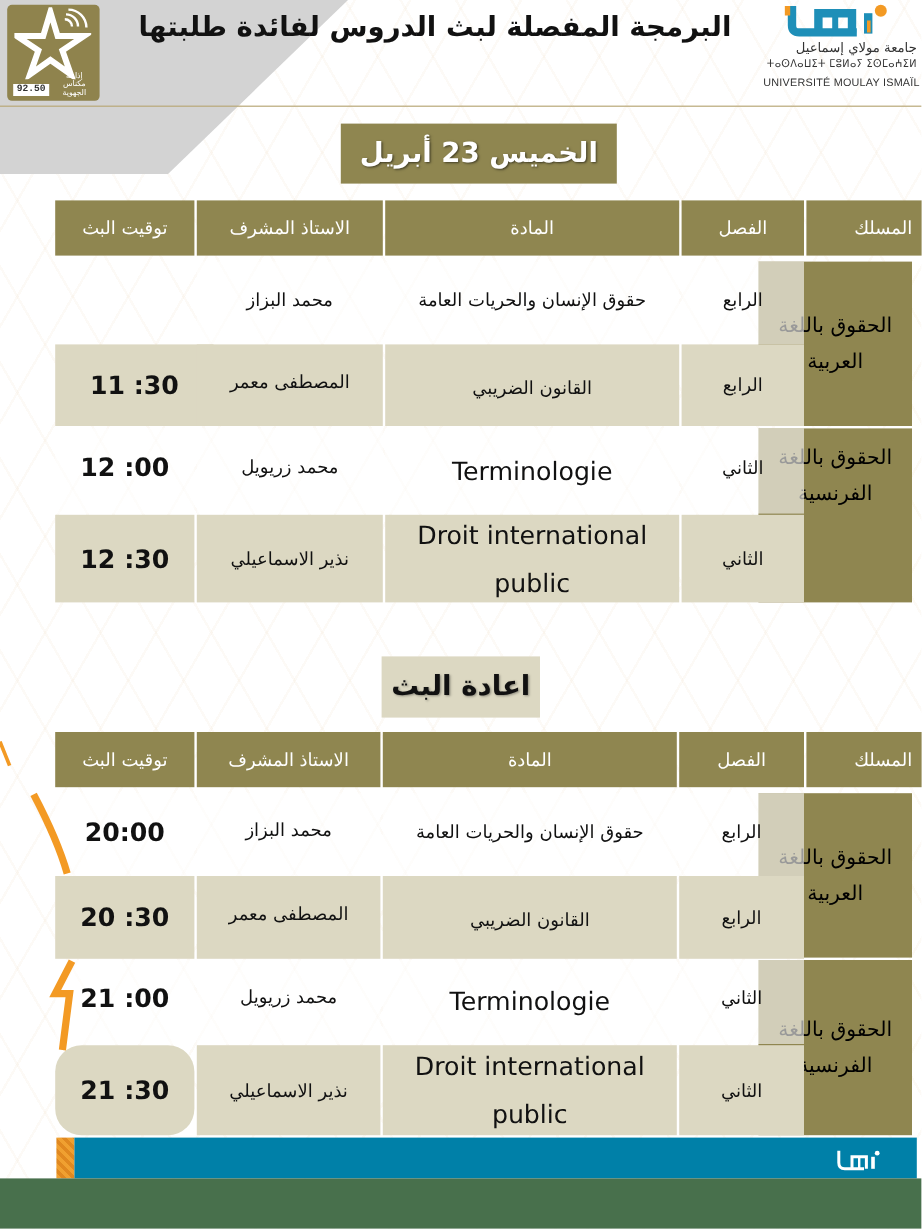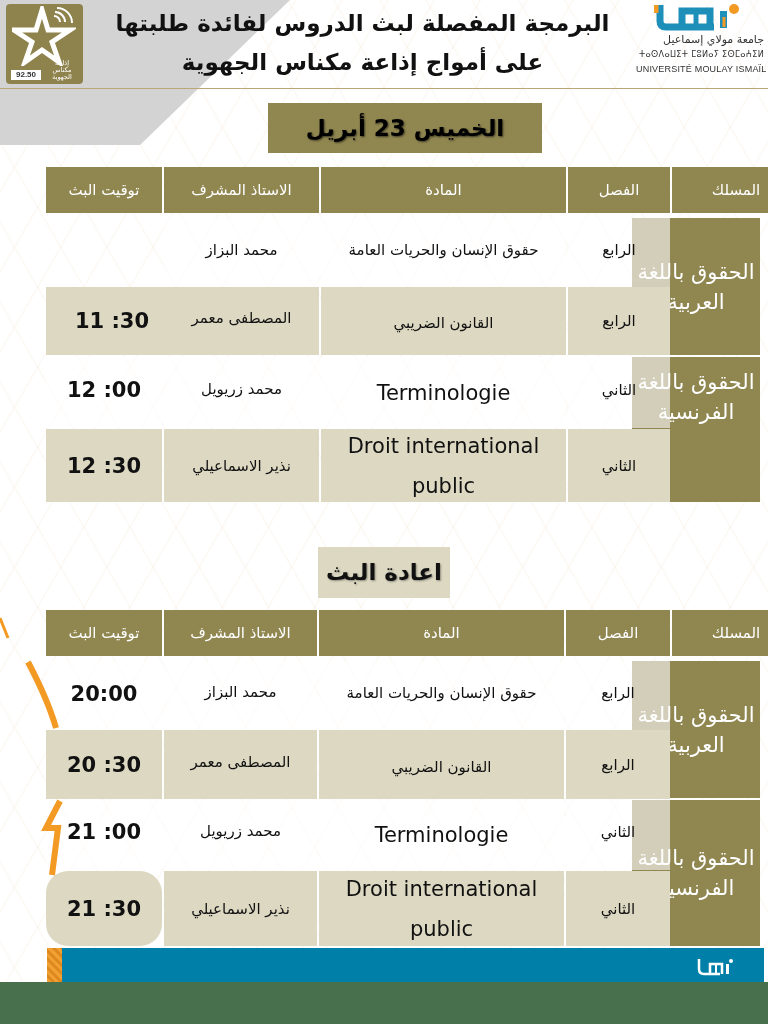--- a/index.html
+++ b/index.html
@@ -26,21 +26,21 @@
 
   
   .radio-logo {
     position: absolute; left: 6px; top: 4px; width: 77px; height: 80px;
     background: #8f834d; border-radius: 4px; z-index: 2;
   }
   .radio-logo svg { position: absolute; left: 6px; top: 2px; }
   .radio-freq {
     position: absolute; left: 5px; bottom: 4px; width: 30px; height: 10px;
     background: #fff; color: #333; font-size: 8px; font-weight: bold;
-    text-align: center; line-height: 10px; font-family: Liberation Sans, sans-serif;
+    text-align: center; line-height: 10px; font-family: Liberation Mono, monospace;
   }
   .radio-name {
     position: absolute; right: 4px; bottom: 3px; width: 34px;
     color: #fff; font-size: 6.5px; line-height: 7px; text-align: center;
     font-family: "DejaVu Sans", sans-serif; direction: rtl;
   }
 
   
   .umi-logo { position: absolute; left: 636px; top: 3px; width: 130px; height: 80px; z-index: 2; }
   .umi-mark { position: absolute; left: 18px; top: 0; }
@@ -51,22 +51,22 @@
 
   
   .main-title {
     position: absolute; left: 100px; top: 4px; width: 525px; text-align: center;
     direction: rtl; font-family: "DejaVu Sans", sans-serif; font-weight: bold;
     color: #111; font-size: 23px; line-height: 39px; z-index: 2;
   }
 
   
   .date-banner {
-    position: absolute; left: 268px; top: 103px; width: 274px; height: 50px;
-    background: #8f8650; color: #000000; direction: rtl;
+    position: absolute; left: 284px; top: 103px; width: 230px; height: 50px;
+    background: #8f8650; color: #ffffff; direction: rtl;
     font-family: "DejaVu Sans", sans-serif; font-size: 23px; font-weight: bold;
     text-align: center; line-height: 50px; z-index: 2;
     text-shadow: 1px 1px 2px rgba(0,0,0,0.55);
   }
   .rebroadcast-banner {
     position: absolute; left: 318px; top: 547px; width: 132px; height: 51px;
     background: #dcd8c2; color: #111; direction: rtl;
     font-family: "DejaVu Sans", sans-serif; font-size: 23px; font-weight: bold;
     text-align: center; line-height: 51px; z-index: 2;
     text-shadow: 1px 1px 2px rgba(0,0,0,0.35);
@@ -74,21 +74,21 @@
   .grid { position: absolute; left: 6px; width: 756px; z-index: 2; }
   .hdr-row, .data-row { position: absolute; left: 0; width: 756px; margin-left: 40px; }
   .cell {
     position: absolute; display: flex; align-items: center; justify-content: center;
     text-align: center; direction: rtl; color: #111;
   }
   .hdr-cell { background: #8f8650; color: #fff; font-size: 15px; font-family: "DejaVu Sans", sans-serif; }
   .row-white { background: rgba(255,255,255,0.6); }
   .row-alt { background: #dcd8c2; }
   .track-cell {
-    background: #8f8650; color: #ffffff; font-size: 21px; line-height: 30px;
+    background: #8f8650; color: #000000; font-size: 17px; line-height: 30px;
     font-family: "DejaVu Sans", sans-serif; padding: 0 4px; text-align: center;
   }
   .time-cell { font-family: "DejaVu Sans", sans-serif; font-weight: bold; font-size: 21px; direction: ltr; }
   .prof-cell { font-size: 15px; font-family: "DejaVu Sans", sans-serif; }
   .subj-cell { font-size: 15px; font-family: "DejaVu Sans", sans-serif; }
   .subj-fr { font-size: 21px; direction: ltr; line-height: 40px; }
   .sem-cell { font-size: 15px; font-family: "DejaVu Sans", sans-serif; }
 
   
   .orange-deco { position: absolute; left: 0; top: 600px; z-index: 3; pointer-events: none; }
@@ -122,21 +122,20 @@
     <path d="M43 6 a10 10 0 0 1 10 10" fill="none" stroke="#fff" stroke-width="2"></path>
     <path d="M45 2 a15 15 0 0 1 15 15" fill="none" stroke="#fff" stroke-width="2"></path>
     <path d="M42 10 a6 6 0 0 1 6 6" fill="none" stroke="#fff" stroke-width="2"></path>
   </svg>
   <div class="radio-freq">92.50</div>
   <div class="radio-name">إذاعة مكناس الجهوية</div>
 </div>
 
 <div class="main-title">
   <div>البرمجة المفصلة لبث الدروس لفائدة طلبتها</div>
-  <div>على أمواج إذاعة مكناس الجهوية</div>
 </div>
 
 <div class="umi-logo">
   <svg class="umi-mark" width="95" height="28" viewBox="0 0 95 28">
     <path d="M6 2 L6 18 Q6 24 12 24 L60 24" fill="none" stroke="#1e8fb8" stroke-width="7"></path>
     <path d="M28 24 L28 8 L56 8 L56 24" fill="none" stroke="#1e8fb8" stroke-width="7"></path>
     <path d="M42 8 L42 24" fill="none" stroke="#1e8fb8" stroke-width="5"></path>
     <rect x="66" y="8" width="7" height="17" fill="#1e8fb8"></rect>
     <circle cx="80" cy="6" r="5" fill="#f39a24"></circle>
     <path d="M2 2 L2 10" stroke="#f39a24" stroke-width="5"></path>

